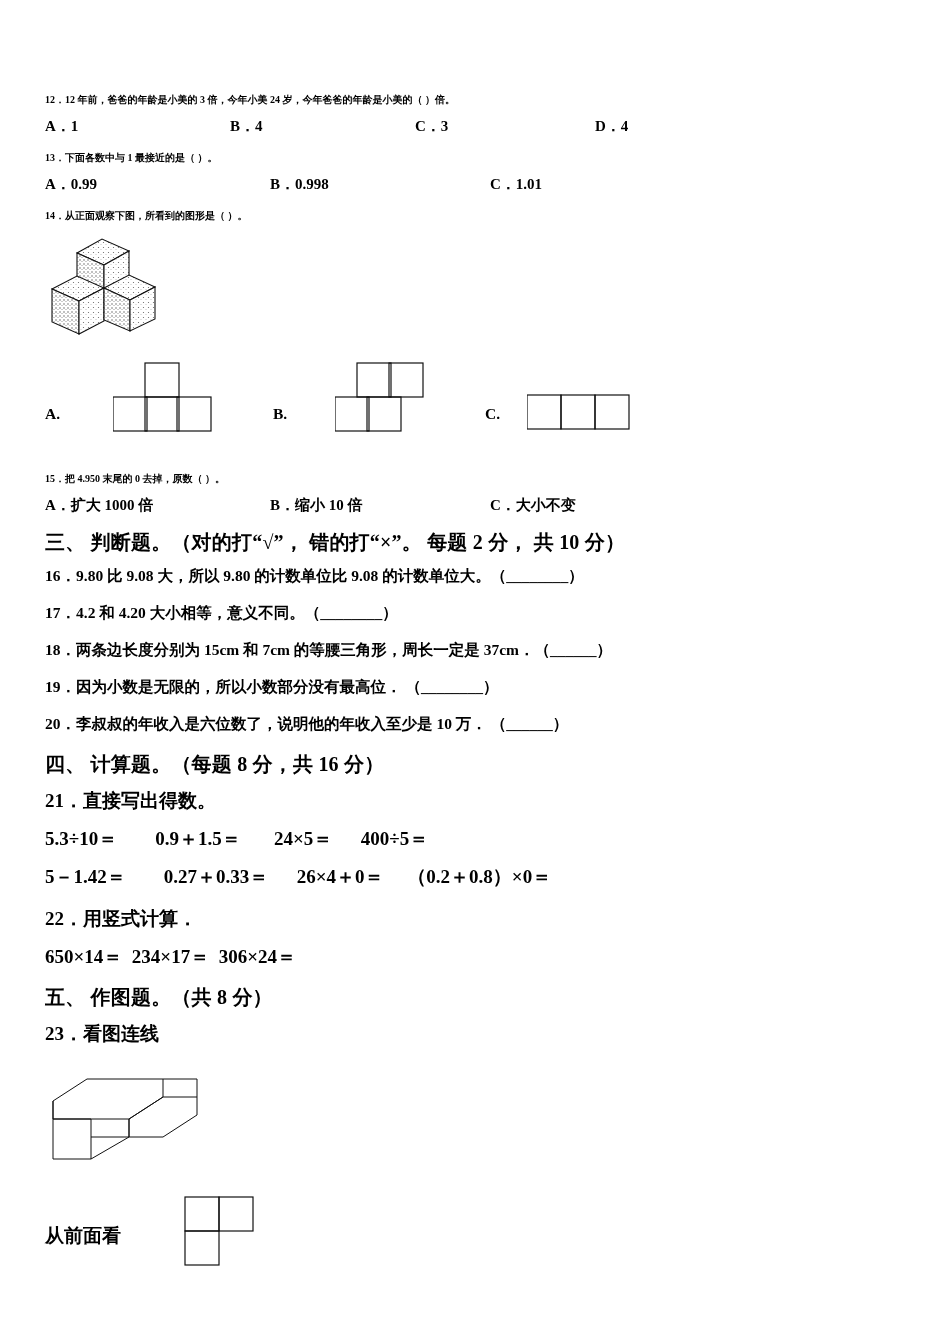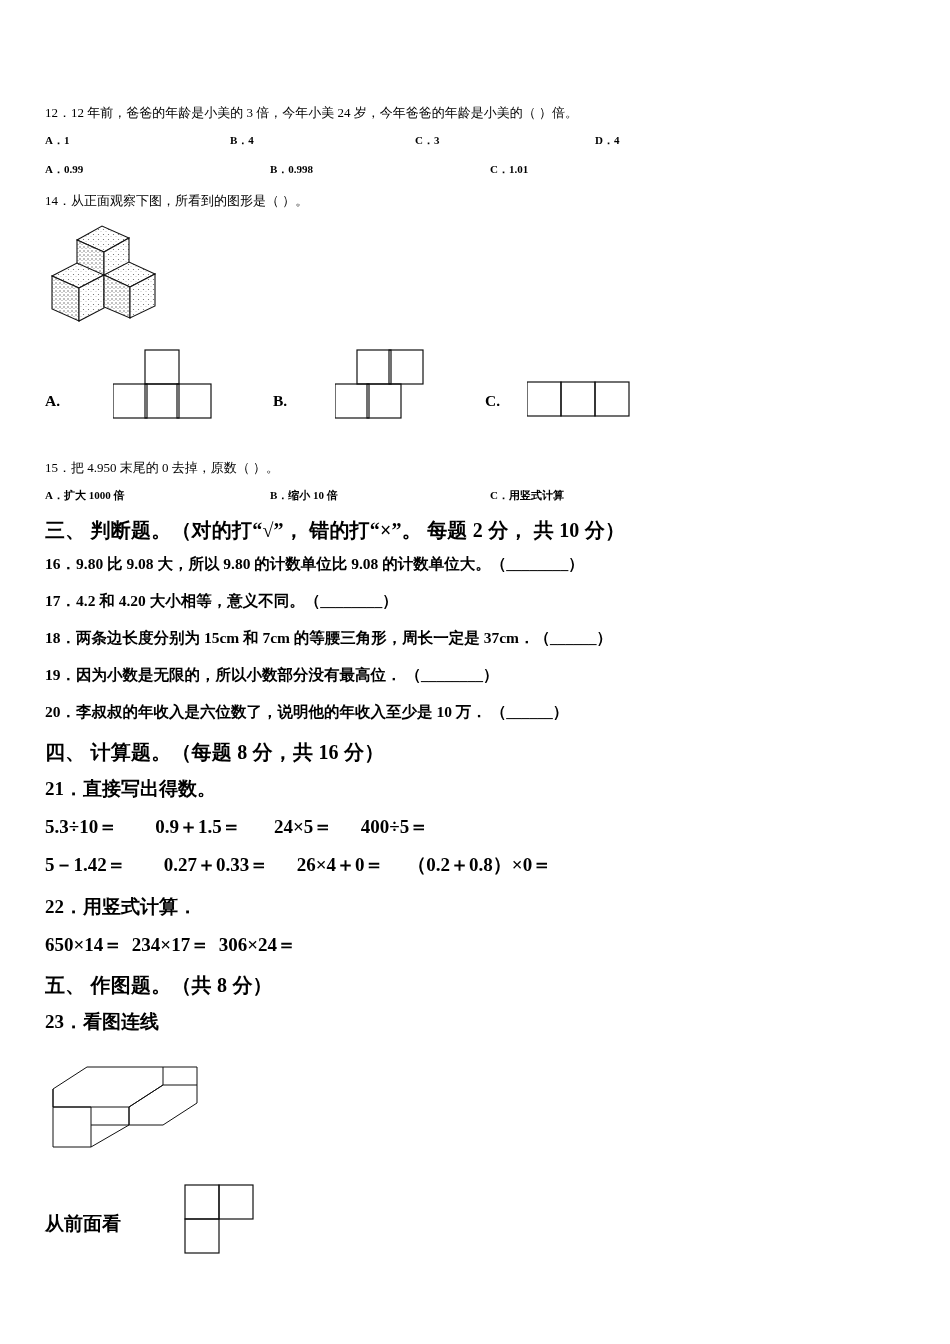--- a/index.html
+++ b/index.html
@@ -22,30 +22,30 @@
     padding: 0;
     box-sizing: border-box;
   }
   .content {
     position: absolute;
     left: 45px;
     top: 92px;
     width: 860px;
   }
   .q {
-    font-size: 13px;
+    font-size: 10px;
     line-height: 1.5;
-    margin: 11px 0 6px 0;
-    font-weight: normal;
+    margin: 0 0 6px 0;
+    font-weight: bold;
   }
 
   
   .opts {
     display: flex;
-    font-size: 11px;
+    font-size: 15px;
     font-weight: bold;
     margin: 10px 0 14px 0;
   }
   .opts .op { }
 
   .opts4 .op { }
   .opts4 .o1 { width: 185px; }
   .opts4 .o2 { width: 185px; }
   .opts4 .o3 { width: 180px; }
 
@@ -122,20 +122,21 @@
   <div class="content">
 
     <div class="q">12．12 年前，爸爸的年龄是小美的 3 倍，今年小美 24 岁，今年爸爸的年龄是小美的（   ）倍。</div>
     <div class="opts opts4">
       <span class="op o1">A．1</span>
       <span class="op o2">B．4</span>
       <span class="op o3">C．3</span>
       <span class="op o4">D．4</span>
     </div>
 
+    <div class="q">13．下面各数中与 1 最接近的是（   ）。</div>
     <div class="opts opts3">
       <span class="op o1">A．0.99</span>
       <span class="op o2">B．0.998</span>
       <span class="op o3">C．1.01</span>
     </div>
 
     <div class="q">14．从正面观察下图，所看到的图形是（   ）。</div>
 
     <div class="fig14">
       <svg width="170" height="118" viewBox="0 0 170 118">
@@ -188,21 +189,21 @@
         <rect x="0" y="4" width="34" height="34" fill="none" stroke="#111" stroke-width="1.2"></rect>
         <rect x="34" y="4" width="34" height="34" fill="none" stroke="#111" stroke-width="1.2"></rect>
         <rect x="68" y="4" width="34" height="34" fill="none" stroke="#111" stroke-width="1.2"></rect>
       </svg>
     </div>
 
     <div class="q" style="margin-top:18px;">15．把 4.950 末尾的 0 去掉，原数（   ）。</div>
     <div class="opts opts15">
       <span class="op o1">A．扩大 1000 倍</span>
       <span class="op o2">B．缩小 10 倍</span>
-      <span class="op o3">C．用竖式计算</span>
+      <span class="op o3">C．大小不变</span>
     </div>
 
     <div class="section">三、 判断题。（对的打“√”， 错的打“×”。 每题 2 分， 共 10 分）</div>
     <div class="tf-line">16．9.80 比 9.08 大，所以 9.80 的计数单位比 9.08 的计数单位大。（________）</div>
     <div class="tf-line">17．4.2 和 4.20 大小相等，意义不同。（________）</div>
     <div class="tf-line">18．两条边长度分别为 15cm 和 7cm 的等腰三角形，周长一定是 37cm．（______）</div>
     <div class="tf-line">19．因为小数是无限的，所以小数部分没有最高位．       （________）</div>
     <div class="tf-line">20．李叔叔的年收入是六位数了，说明他的年收入至少是 10 万．   （______）</div>
 
     <div class="section">四、 计算题。（每题 8 分，共 16 分）</div>

